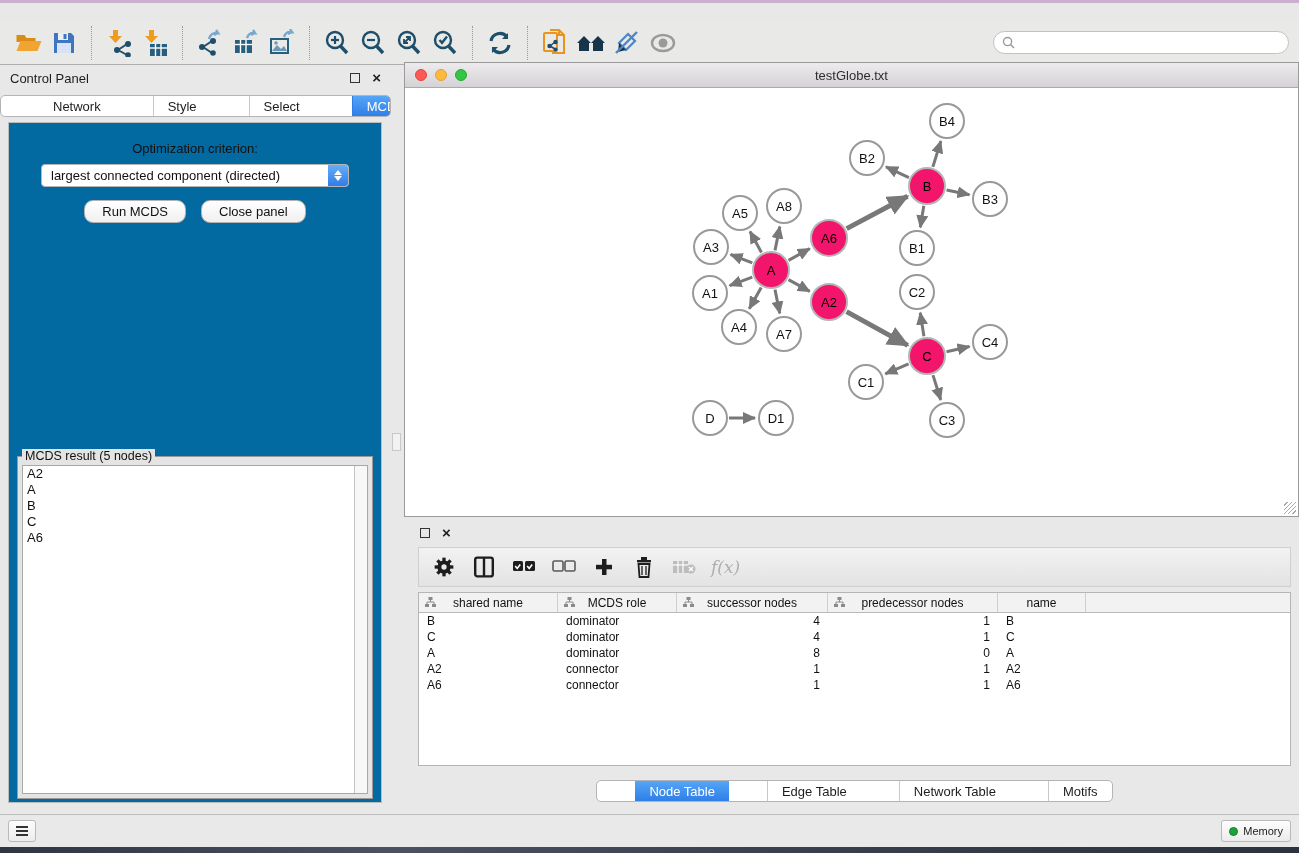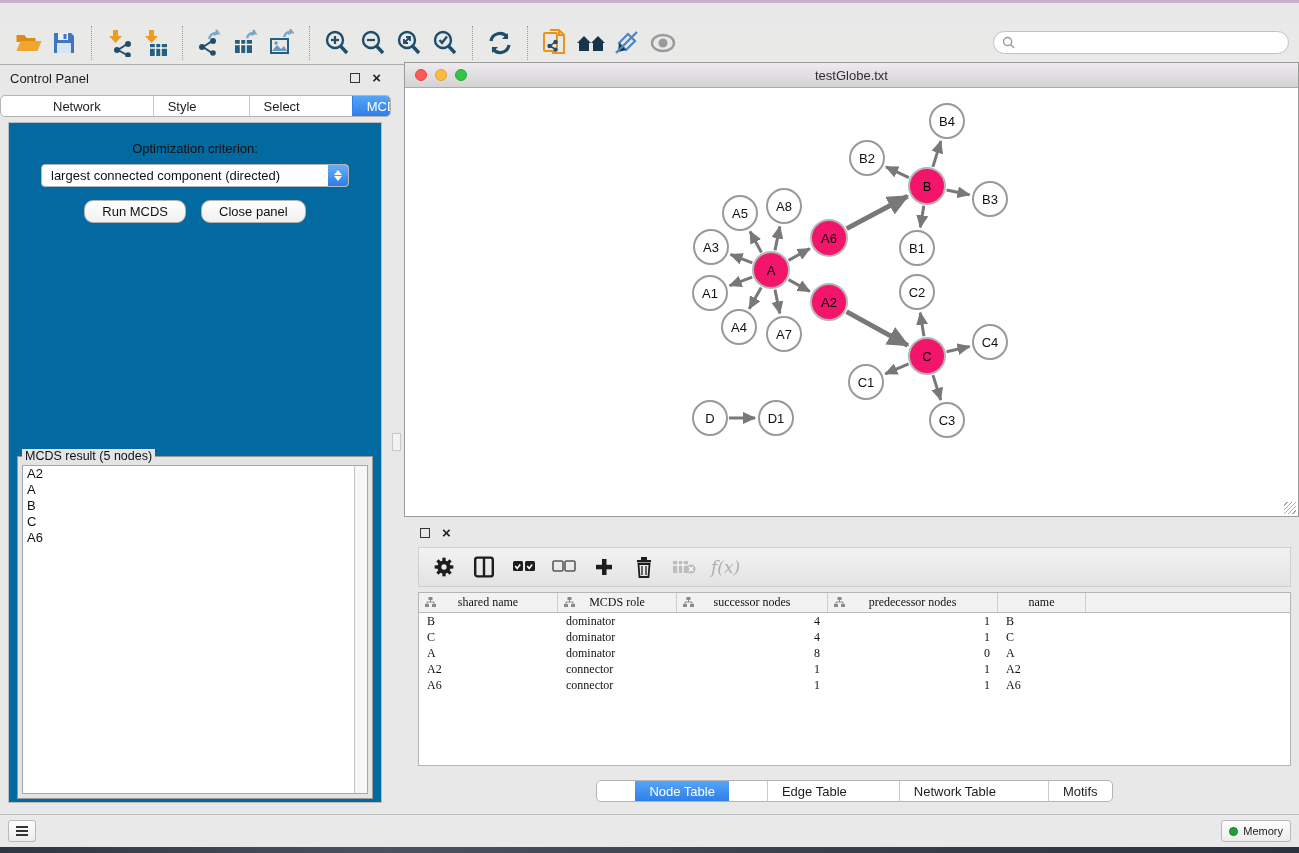--- a/index.html
+++ b/index.html
@@ -78,21 +78,21 @@
   .gnode.mcds { border:2px solid #b5b5b5; color:#000; }
   .grip { position:absolute; right:2px; bottom:2px; width:12px; height:12px;
     background:repeating-linear-gradient(135deg,transparent 0 2px,#aaa 2px 3px); }
 
   
   .table-panel { position:absolute; left:410px; top:520px; right:0; bottom:37px; background:#e8e8e8; }
   .tp-toolbar { position:absolute; left:8px; right:8px; top:27px; height:40px;
     background:linear-gradient(#f2f2f2,#e3e3e3); border:1px solid #cfcfcf; display:flex; align-items:center; padding-left:12px; gap:14px; }
   .tp-ic { display:flex; align-items:center; justify-content:center; width:26px; height:26px; }
   .fx { font-family:"DejaVu Serif", serif; font-style:italic; font-size:17px; color:#aeaeae; }
-  .tbl-wrap { position:absolute; left:8px; right:8px; top:72px; bottom:50px; background:#fff; border:1px solid #b5b5b5; overflow:hidden;font-family:Liberation Serif, serif; }
+  .tbl-wrap { position:absolute; left:8px; right:8px; top:72px; bottom:50px; background:#fff; border:1px solid #b5b5b5; overflow:hidden; }
   .tbl-header { display:flex; height:20px; background:#f2f2f2; border-bottom:1px solid #b9b9b9; }
   .th-cell { position:relative; display:flex; align-items:center; justify-content:center;
     font-size:12px; color:#111; border-right:1px solid #cfcfcf; }
   .th-cell .hic { position:absolute; left:6px; top:4px; }
   .tbl-row { display:flex; height:16px; align-items:center; }
   .td-cell { font-size:12px; color:#111; padding:0 8px; white-space:nowrap; overflow:hidden; }
   .td-left { text-align:left; } .td-right { text-align:right; }
   .tp-tabs { position:absolute; left:0; right:0; bottom:14px; display:flex; justify-content:center; }
 
   

